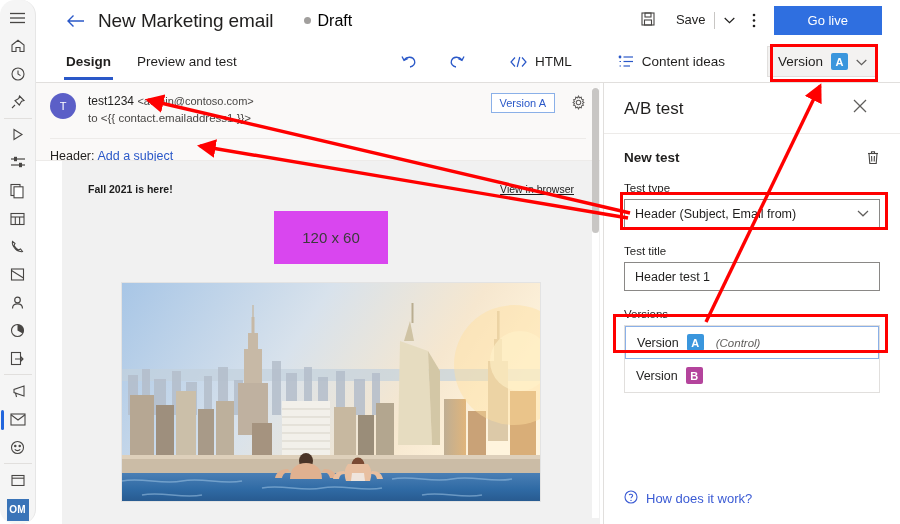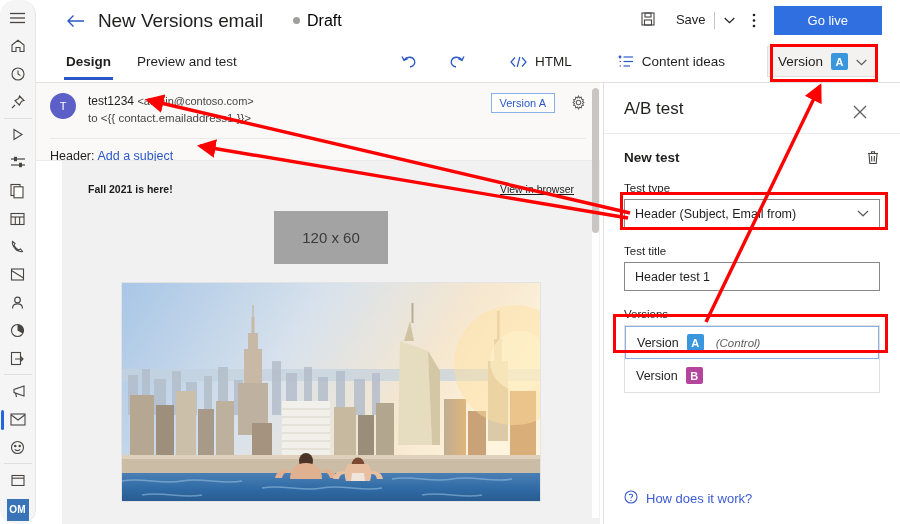--- a/index.html
+++ b/index.html
@@ -123,21 +123,21 @@
     background: #f1f1f1; height: 363px; padding: 0; position: relative;
     margin-left: 26px; width: 538px;
   }
   .canvas-inner { padding: 22px 26px 0 26px; }
   .canvas-top {
     display: flex; align-items: baseline; justify-content: space-between;
   }
   .fall-text { font-size: 10.5px; font-weight: bold; color: #1b1b1b; }
   .view-browser { font-size: 10.5px; color: #1b1b1b; text-decoration: underline; cursor: pointer; }
   .placeholder-img {
-    width: 114px; height: 53px; background: #a3a3a3; margin: 16px auto 0 auto;
+    width: 114px; height: 53px; background: #d946ef; margin: 16px auto 0 auto;
     display: flex; align-items: center; justify-content: center;
     color: #3b3b3b; font-size: 15px;
   }
   .hero {
     margin: 18px auto 0 auto; width: 420px; height: 220px; overflow: hidden;
     position: relative; border: 1px solid #e3e3e3;
   }
 
   
   .scroll-track {
@@ -147,21 +147,21 @@
     position: absolute; left: 592px; top: 88px; width: 7px; height: 145px;
     background: #c8c6c4; border-radius: 4px; cursor: pointer;
   }
 
   
   .panel {
     position: absolute; left: 603px; top: 83px; width: 297px; height: 441px;
     background: #fff; border-left: 1px solid #e1dfdd;
   }
   .panel-head {
-    display: flex; align-items: flex-end; padding: 16px 33px 14px 20px;
+    display: flex; align-items: flex-start; padding: 16px 33px 14px 20px;
     border-bottom: 1px solid #edebe9;
   }
   .panel-title { font-size: 17px; color: #201f1e; }
   .panel-close { margin-left: auto; color: #605e5c; cursor: pointer; display:flex; }
   .panel-body { padding: 16px 20px 0 20px; }
   .row-head { display: flex; align-items: center; }
   .newtest { font-size: 13.5px; font-weight: bold; color: #201f1e; }
   .trash { margin-left: auto; color: #484644; cursor: pointer; display:flex; }
   .field-label { font-size: 11.5px; color: #201f1e; margin-top: 17px; margin-bottom: 5px; }
   .select-box, .text-box {
@@ -313,21 +313,21 @@
       <div class="rail-avatar">OM</div>
     </div>
   </div>
 
   <div class="header">
     <div class="back-arrow">
       <svg width="19" height="14" viewBox="0 0 19 14" fill="none" stroke="#2a58c8" stroke-width="1.4">
           <path d="M18 7 H2 M7.5 1.5 L2 7 L7.5 12.5"></path>
         </svg>
     </div>
-    <div class="page-title">New Versions email</div>
+    <div class="page-title">New Marketing email</div>
     <div class="draft-wrap">
       <div class="draft-dot"></div>
       <div>Draft</div>
     </div>
     <div class="header-right">
       <div class="save-btn">
         <span>
           <svg width="14" height="14" viewBox="0 0 14 14" fill="none" stroke="#484644" stroke-width="1.1">
               <rect x="1" y="1" width="12" height="12"></rect>
               <rect x="4" y="1" width="6" height="4"></rect>

